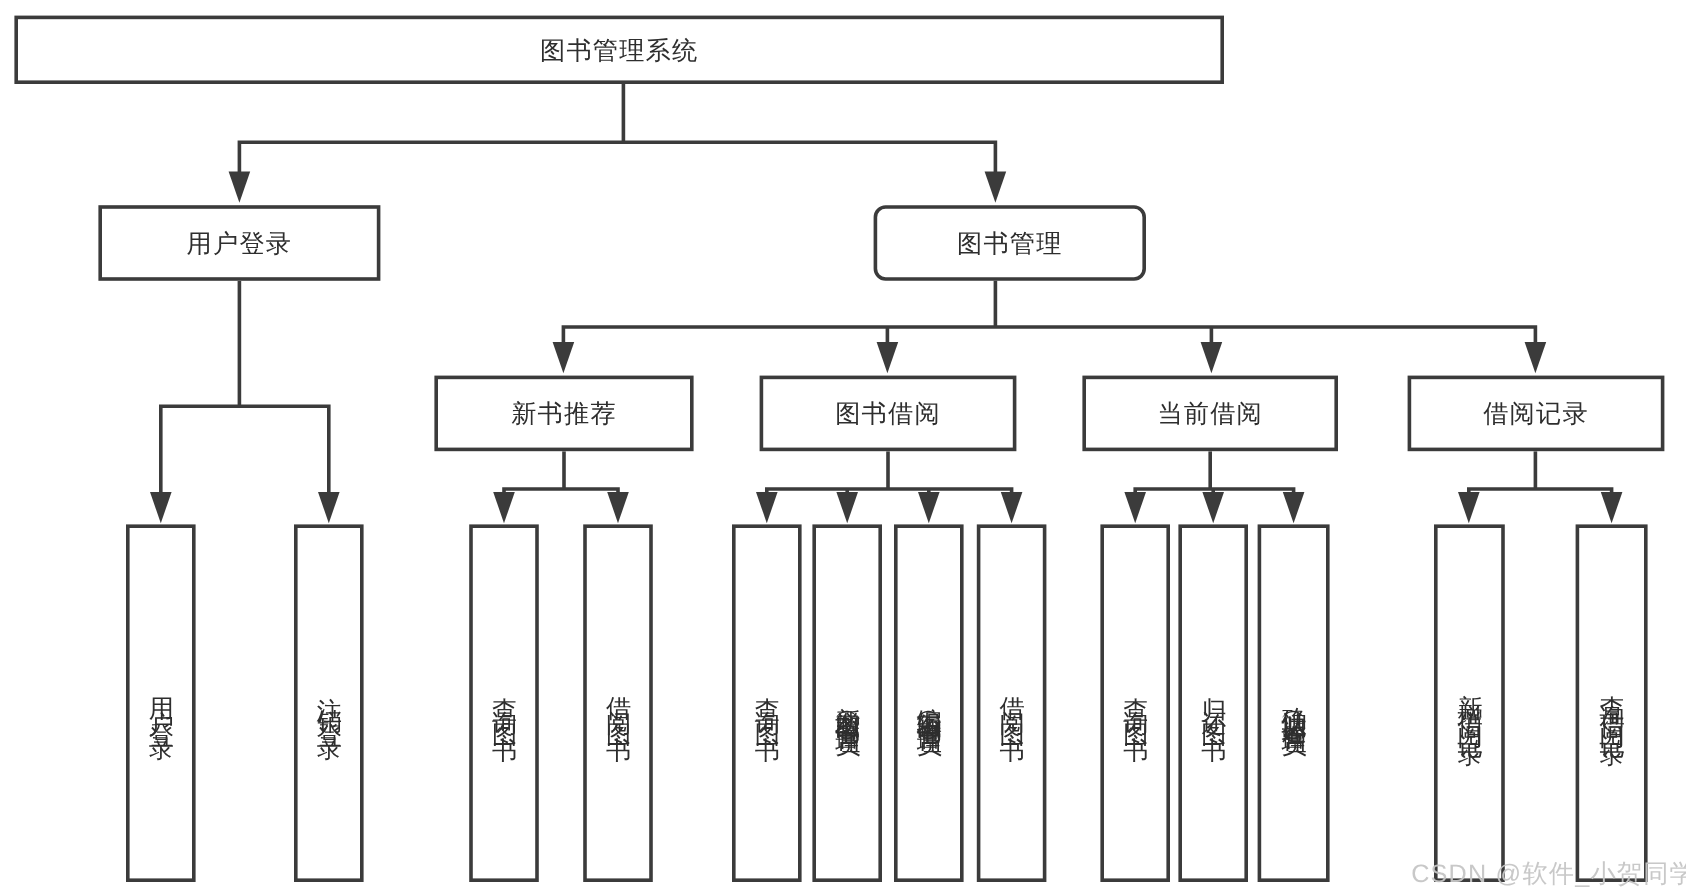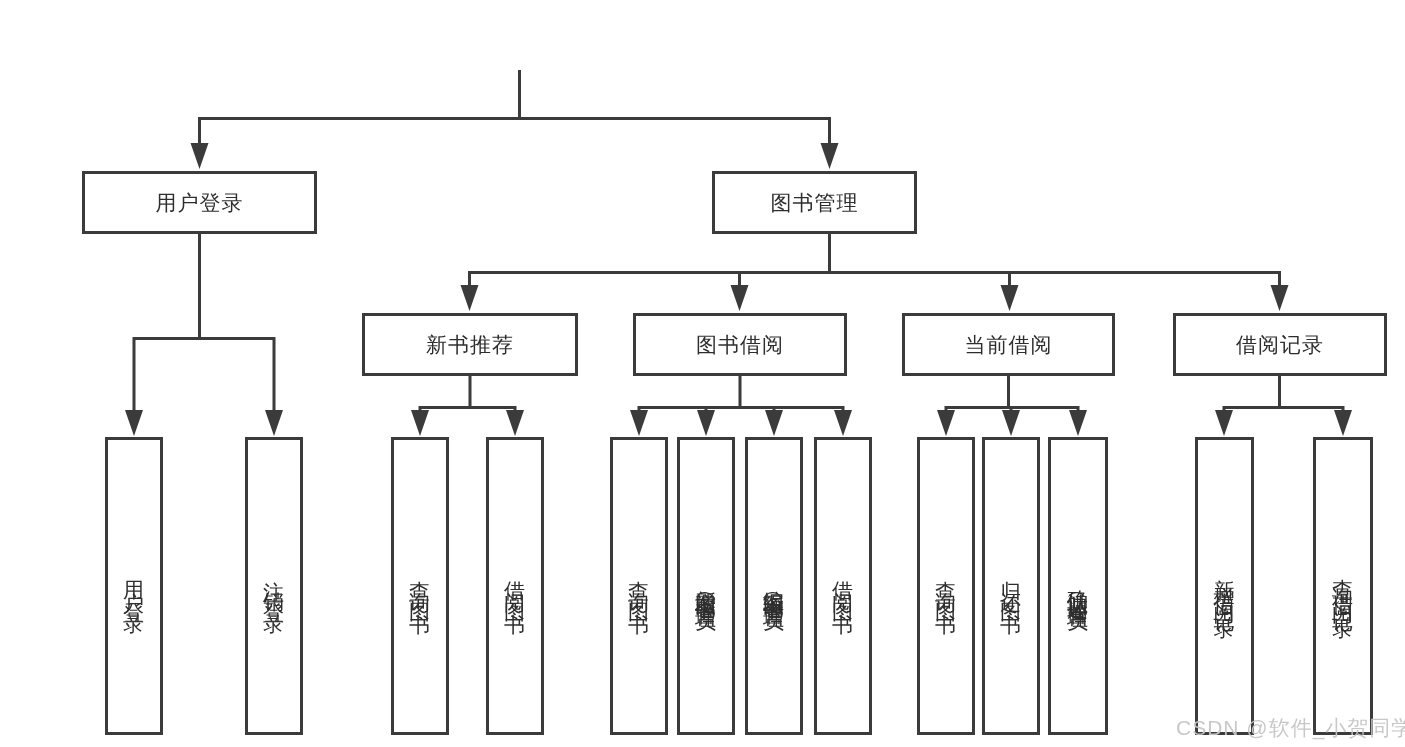--- a/index.html
+++ b/index.html
@@ -90,25 +90,28 @@
       <polygon points="765,410 783,410 774,436"></polygon>
       <polygon points="834,410 852,410 843,436"></polygon>
       <polygon points="937,410 955,410 946,436"></polygon>
       <polygon points="1002,410 1020,410 1011,436"></polygon>
       <polygon points="1069,410 1087,410 1078,436"></polygon>
       <polygon points="1215,410 1233,410 1224,436"></polygon>
       <polygon points="1334,410 1352,410 1343,436"></polygon>
     </g>
   </svg>
 
+  <div class="box" style="left:12px; top:13px; width:1008px; height:57px;">
+    <span class="hlabel">图书管理系统</span>
+  </div>
 
   <div class="box" style="left:82px; top:171px; width:235px; height:63px;">
     <span class="hlabel">用户登录</span>
   </div>
-  <div class="box" style="left:712px; top:171px; width:205px; height:63px;">
+  <div class="box" style="left:728px; top:171px; width:227px; height:63px;border-radius:10px;">
     <span class="hlabel">图书管理</span>
   </div>
 
   <div class="box" style="left:633px; top:313px; width:214px; height:63px;">
     <span class="hlabel">图书借阅</span>
   </div>
   <div class="box" style="left:362px; top:313px; width:216px; height:63px;">
     <span class="hlabel">新书推荐</span>
   </div>
   <div class="box" style="left:902px; top:313px; width:213px; height:63px;">

